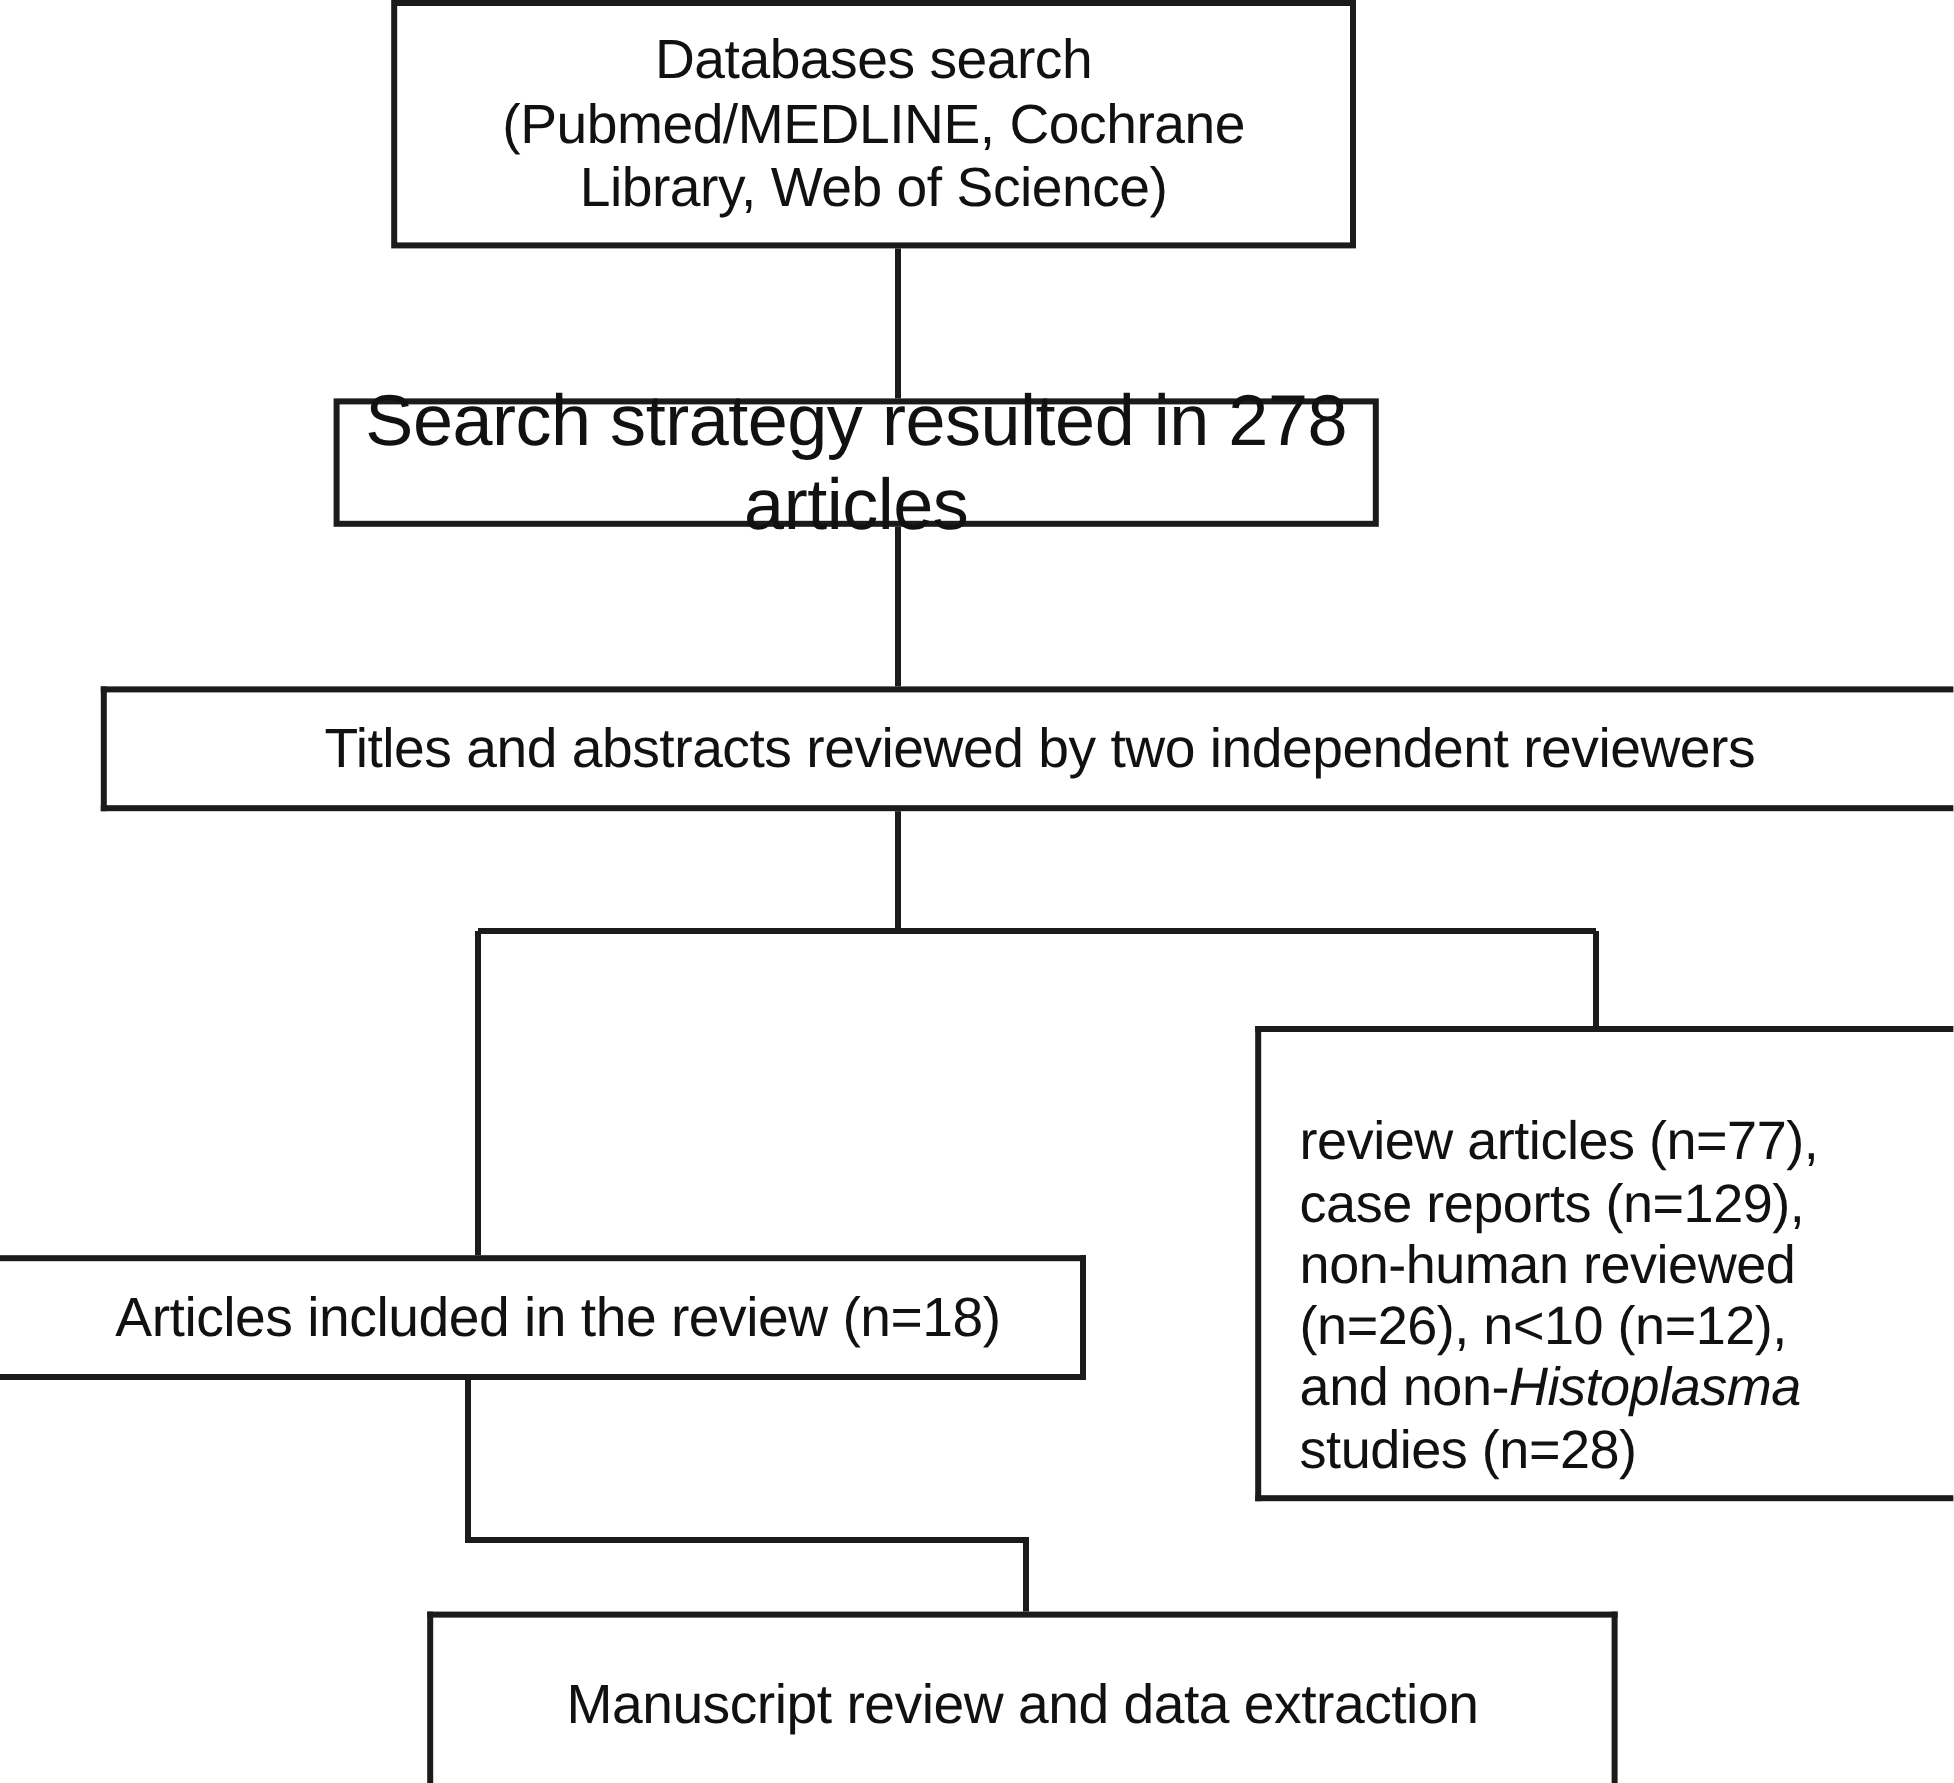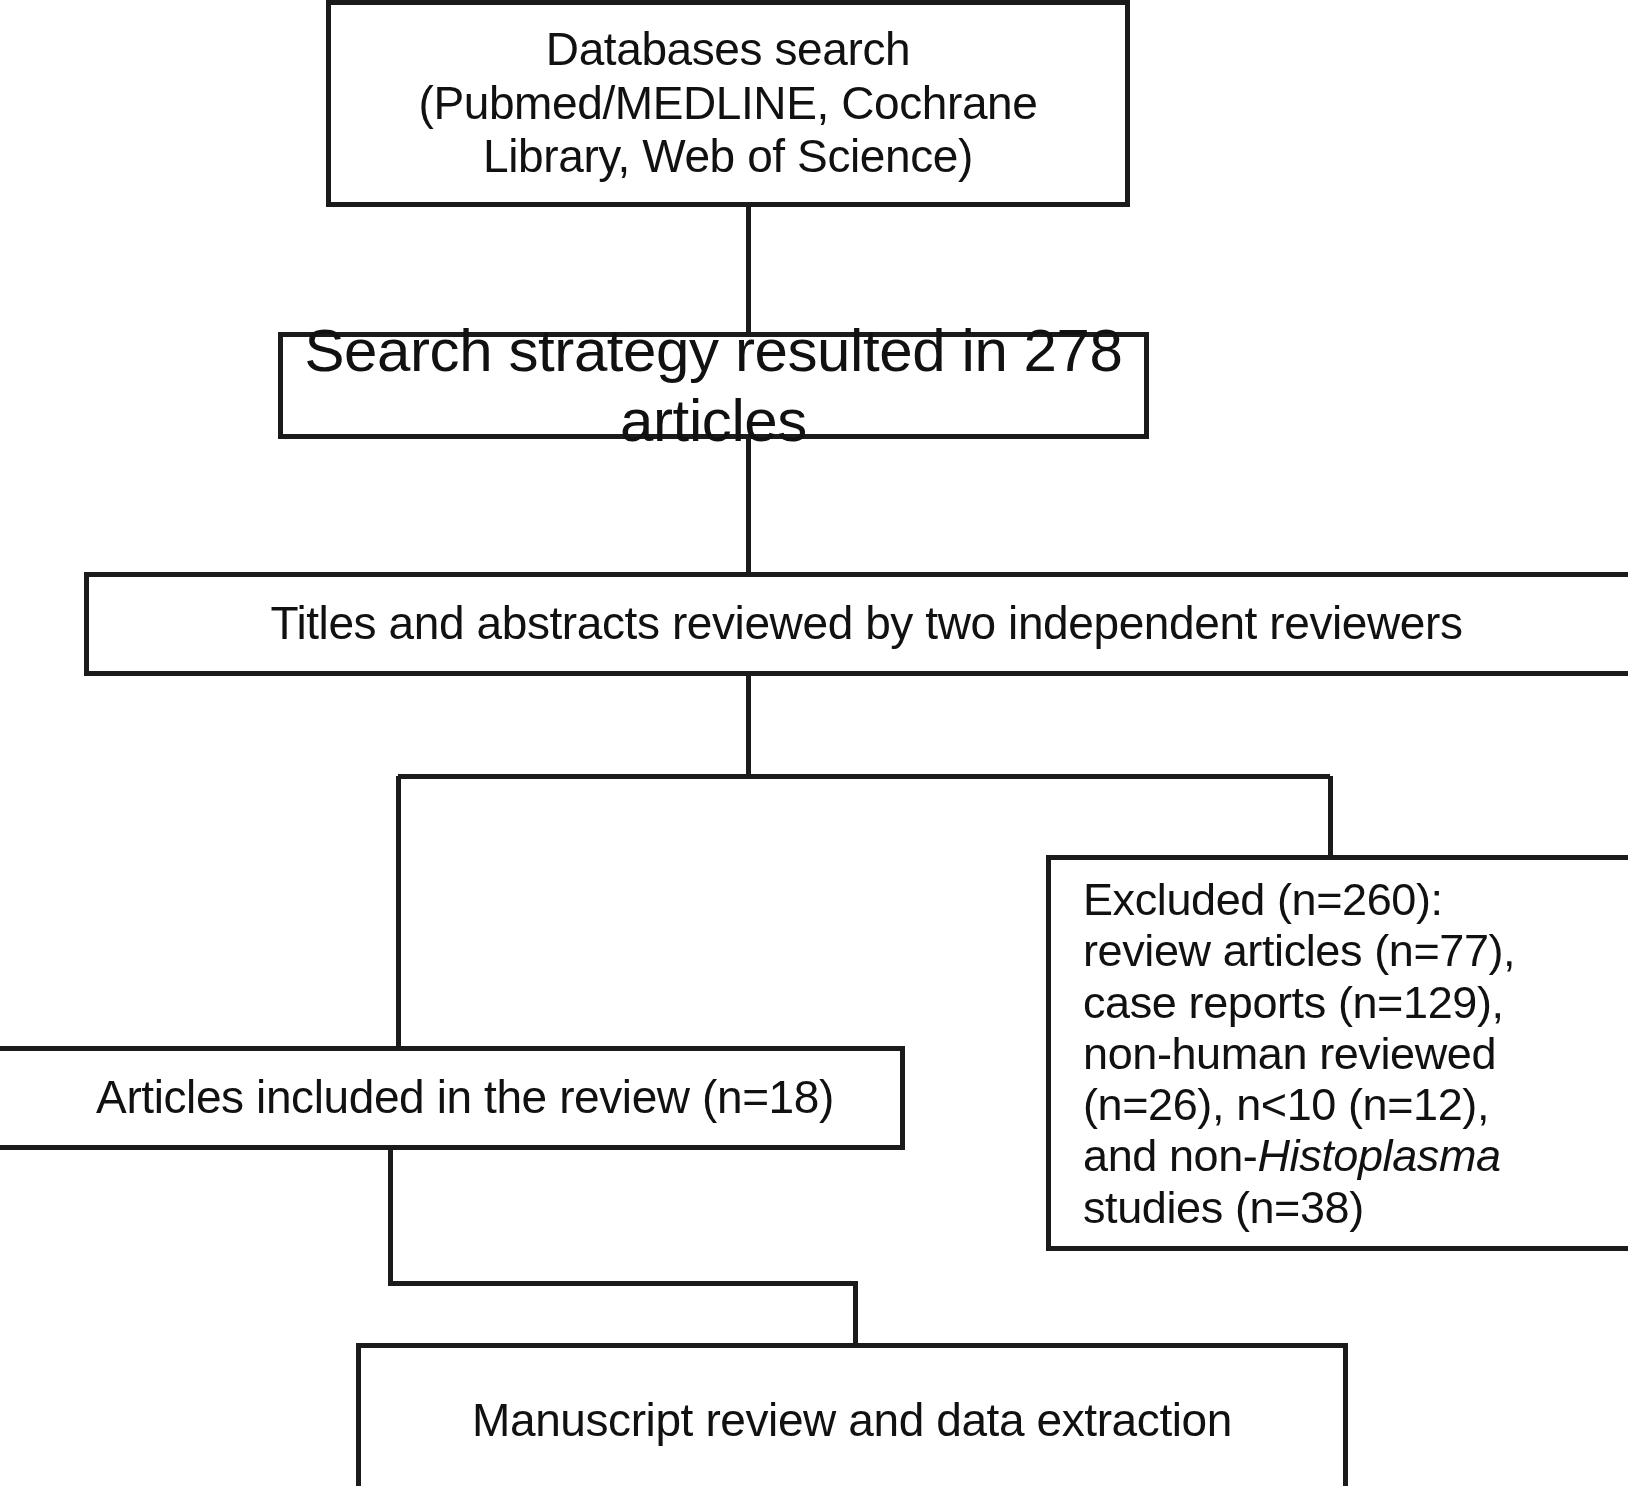--- a/index.html
+++ b/index.html
@@ -120,21 +120,21 @@
 
   <div class="node" id="node-search-strategy">
     <span class="txt">Search strategy resulted in 278 articles</span>
   </div>
 
   <div class="node" id="node-titles-abstracts">
     <span class="txt">Titles and abstracts reviewed by two independent reviewers</span>
   </div>
 
   <div class="node" id="node-excluded">
-    <span class="txt"><span>Excluded (n=260):</span><br><span>review articles (n=77),</span><br><span>case reports (n=129),</span><br><span>non-human reviewed</span><br><span>(n=26), n&lt;10 (n=12),</span><br><span>and non-</span><em class="sci">Histoplasma</em><br><span>studies (n=38)</span></span>
+    <span class="txt"><br><span>review articles (n=77),</span><br><span>case reports (n=129),</span><br><span>non-human reviewed</span><br><span>(n=26), n&lt;10 (n=12),</span><br><span>and non-</span><em class="sci">Histoplasma</em><br><span>studies (n=28)</span></span>
   </div>
 
   <div class="node" id="node-articles">
     <span class="txt">Articles included in the review (n=18)</span>
   </div>
 
   <div class="node" id="node-manuscript">
     <span class="txt">Manuscript review and data extraction</span>
   </div>
 

